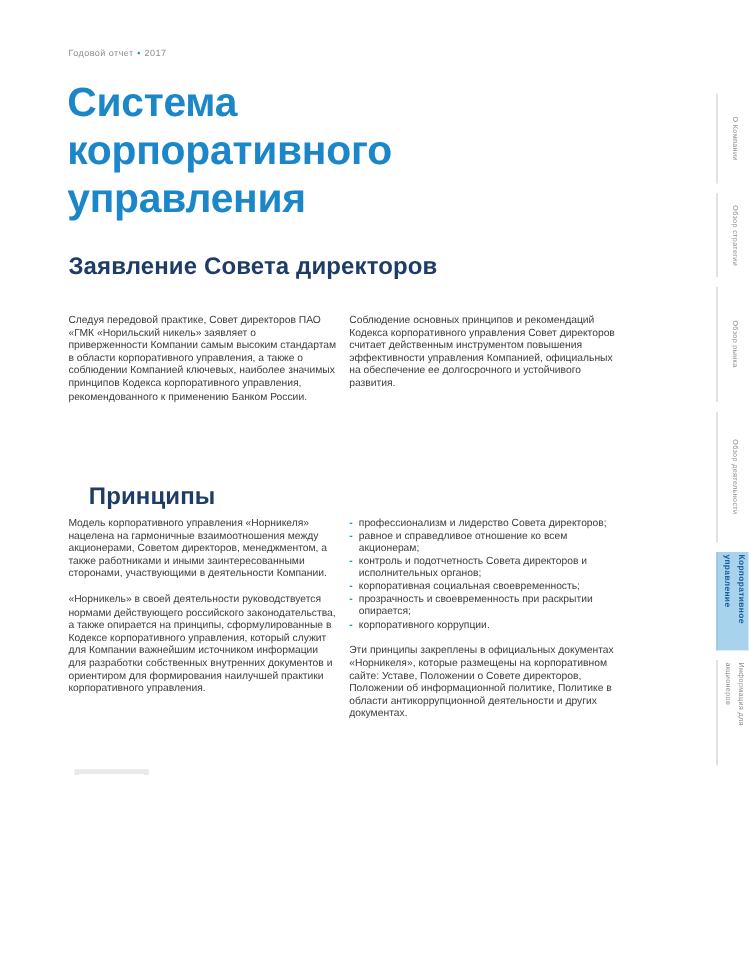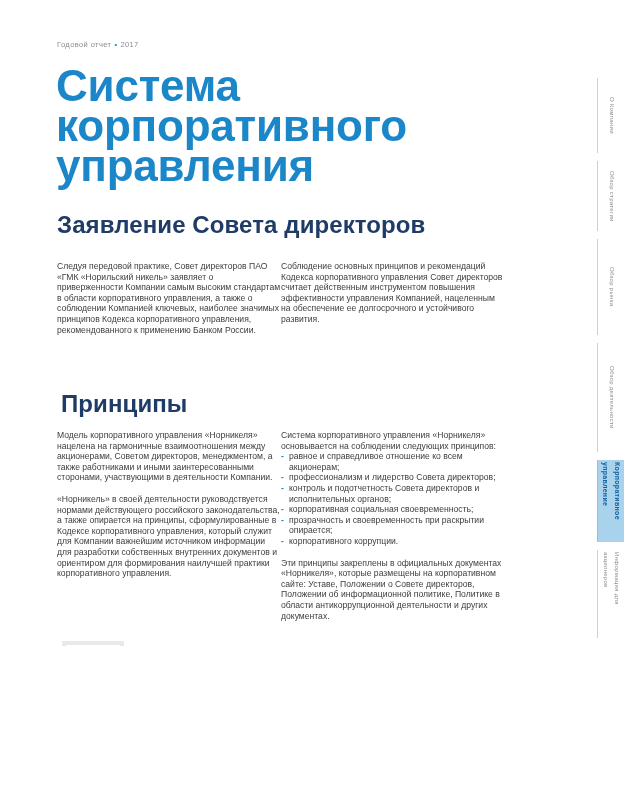--- a/index.html
+++ b/index.html
@@ -10,33 +10,33 @@
   }
   
   .report-meta{
     position:absolute;left:57px;top:40px;
     font-size:7.5px;color:#8b8b8b;letter-spacing:.4px;
   }
   .report-meta .dot{color:#1b87c9;font-weight:bold;margin:0 3px;}
   
   .page-title{
     position:absolute;left:56px;top:66px;width:370px;
-    font-size:44px;line-height:40px;font-weight:bold;color:#1b87c9;
+    font-size:34px;line-height:40px;font-weight:bold;color:#1b87c9;
     letter-spacing:-.2px;
   }
   
   .sec-heading{
     position:absolute;left:57px;
-    font-size:24px;font-weight:bold;color:#1f3c67;letter-spacing:.1px;
+    font-size:20px;font-weight:bold;color:#1f3c67;letter-spacing:.1px;
   }
   #statement-heading{top:211px;}
   #principles-heading{top:386px;}
   
   .cols{
-    position:absolute;left:57px;width:458px;display:flex;
+    position:absolute;left:57px;width:458px;display:flex;gap:10px;
     font-size:8.6px;line-height:10.6px;color:#3d3d3d;
   }
   #statement-cols{top:261px;}
   #principles-cols{top:430px;}
   .col{width:224px;}
   .col p{margin:0;}
   .col p + p{margin-top:11px;}
   
   ul.principles{list-style:none;margin:0;padding:0;}
   ul.principles li{position:relative;padding-left:8px;margin:0;}
@@ -97,35 +97,34 @@
   </div>
 
   <h1 class="page-title" style="margin:0;">Система корпоративного управления</h1>
 
   <h2 id="statement-heading" class="sec-heading" style="margin:0;">Заявление Совета директоров</h2>
   <div id="statement-cols" class="cols">
     <div class="col">
       <p>Следуя передовой практике, Совет директоров ПАО «ГМК «Норильский никель» заявляет о приверженности Компании самым высоким стандартам в области корпоративного управления, а также о соблюдении Компанией ключевых, наиболее значимых принципов Кодекса корпоративного управления, рекомендованного к применению Банком России.</p>
     </div>
     <div class="col">
-      <p>Соблюдение основных принципов и рекомендаций Кодекса корпоративного управления Совет директоров считает действенным инструментом повышения эффективности управления Компанией, нацеленным на обеспечение ее долгосрочного и устойчивого развития.</p>
-    </div>
-  </div>
-
-  <h2 id="principles-heading" class="sec-heading" style="margin:4px;">Принципы</h2>
+      <p>Соблюдение основных принципов и рекомендаций Кодекса корпоративного управления Совет директоров считает действенным инструментом повышения эффективности управления Компанией, официальных на обеспечение ее долгосрочного и устойчивого развития.</p>
+    </div>
+  </div>
+
+  <h2 id="principles-heading" class="sec-heading" style="margin:17px;">Принципы</h2>
   <div id="principles-cols" class="cols">
     <div class="col">
       <p>Модель корпоративного управления «Норникеля» нацелена на гармоничные взаимоотношения между акционерами, Советом директоров, менеджментом, а также работниками и иными заинтересованными сторонами, участвующими в деятельности Компании.</p>
       <p>«Норникель» в своей деятельности руководствуется нормами действующего российского законодательства, а также опирается на принципы, сформулированные в Кодексе корпоративного управления, который служит для Компании важнейшим источником информации для разработки собственных внутренних документов и ориентиром для формирования наилучшей практики корпоративного управления.</p>
     </div>
     <div class="col">
-      <p>Система корпоративного управления «Норникеля» основывается на соблюдении следующих принципов:</p>
       <ul class="principles">
+        <li>профессионализм и лидерство Совета директоров;</li>
         <li>равное и справедливое отношение ко всем акционерам;</li>
-        <li>профессионализм и лидерство Совета директоров;</li>
         <li>контроль и подотчетность Совета директоров и исполнительных органов;</li>
         <li>корпоративная социальная своевременность;</li>
         <li>прозрачность и своевременность при раскрытии опирается;</li>
         <li>корпоративного коррупции.</li>
       </ul>
       <p style="margin-top:11px;">Эти принципы закреплены в официальных документах «Норникеля», которые размещены на корпоративном сайте: Уставе, Положении о Совете директоров, Положении об информационной политике, Политике в области антикоррупционной деятельности и других документах.</p>
     </div>
   </div>
 
   <div class="qr-wrap">

